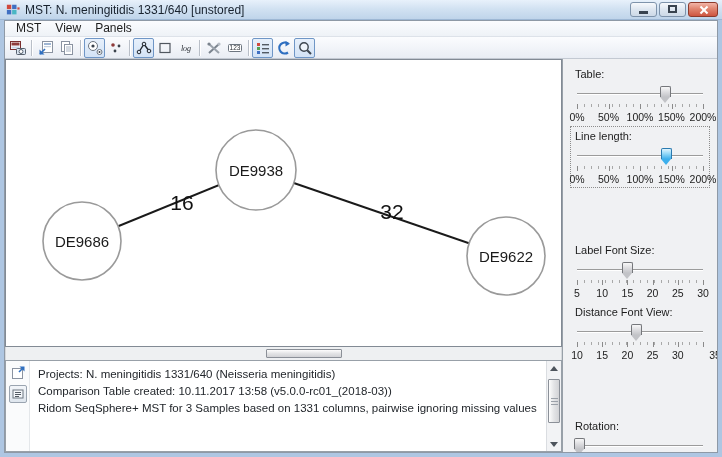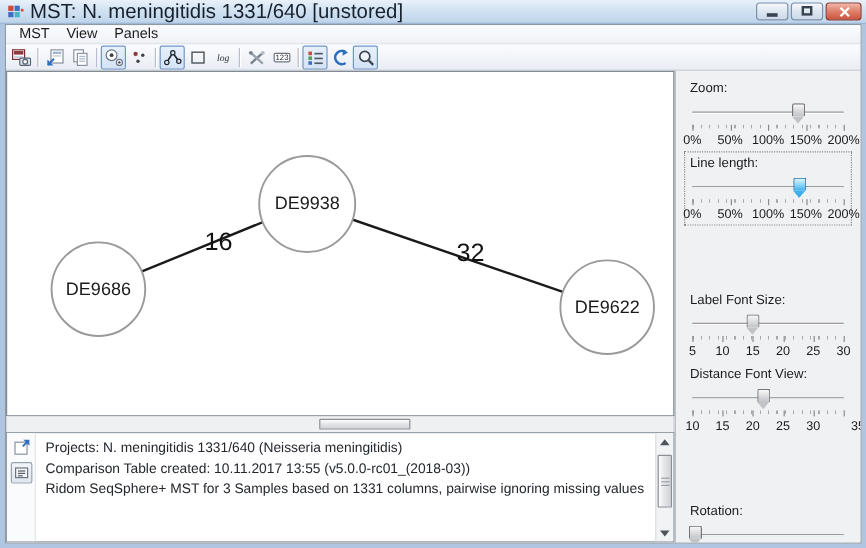--- a/index.html
+++ b/index.html
@@ -3,21 +3,21 @@
 <meta charset="utf-8">
 <style>
   * { box-sizing: border-box; margin: 0; padding: 0; }
   html,body { width:722px; height:457px; background:#fff; font-family:"Liberation Sans", sans-serif; }
   .window { position:relative; width:722px; height:457px; background:#aec6e2; overflow:hidden; }
 
   
   .titlebar { height:20px; display:flex; align-items:center; padding:0 4px 0 6px;
     background:linear-gradient(#e8f1fb,#d2e2f2 45%,#bfd4ea); border-bottom:1px solid #9db7d4; }
   .app-icon { width:14px; height:14px; margin-right:5px; flex:0 0 auto; }
-  .title-text { font-size:17px; color:#18222e; white-space:nowrap; }
+  .title-text { font-size:12px; color:#18222e; white-space:nowrap; }
   .win-controls { margin-left:auto; display:flex; gap:2px; align-items:flex-start; height:20px; padding-top:2px; }
   .win-btn { width:27px; height:15px; border:1px solid #7e93ab; border-radius:3px;
     background:linear-gradient(#f7f9fc,#dde6f0 50%,#cdd9e7); display:flex; align-items:center; justify-content:center; cursor:default; }
   .win-btn.close { width:30px; border-color:#8d3a2c; background:linear-gradient(#f2b5a8,#e08570 45%,#ce5540); }
   .glyph-min { width:9px; height:3px; background:#39434f; margin-top:6px; }
   .glyph-max { width:9px; height:8px; border:2px solid #39434f; }
   .glyph-close { position:relative; width:9px; height:9px; }
   .glyph-close::before,.glyph-close::after { content:""; position:absolute; left:4px; top:0; width:2px; height:10px; background:#fff; }
   .glyph-close::before { transform:rotate(45deg); }
   .glyph-close::after { transform:rotate(-45deg); }
@@ -297,21 +297,21 @@
                   <rect x="3" y="4" width="10" height="8" fill="#f4f7fb" stroke="#6d7680"></rect>
                   <rect x="5" y="6" width="6" height="1" fill="#525a63"></rect>
                   <rect x="5" y="8" width="6" height="1" fill="#525a63"></rect>
                   <rect x="5" y="10" width="4" height="1" fill="#525a63"></rect>
                 </svg>
               </span>
             </button>
           </div>
           <div class="log-lines" id="log-lines">
               <div class="log-line">Projects: N. meningitidis 1331/640 (Neisseria meningitidis)</div>
-              <div class="log-line">Comparison Table created: 10.11.2017 13:55 (v5.0.0-rc01_(2018-03))</div>
+              <div class="log-line">Comparison Table created: 10.11.2017 13:58 (v5.0.0-rc01_(2018-03))</div>
               <div class="log-line">Ridom SeqSphere+ MST for 3 Samples based on 1331 columns, pairwise ignoring missing values</div>
             </div>
           <div class="v-scroll">
             <div class="v-arrow">
                 <span class="tri-up"></span>
               </div>
             <div class="v-track">
               <div class="v-thumb">
                   <i></i>
                   <i></i>
@@ -321,21 +321,21 @@
             <div class="v-arrow">
                 <span class="tri-down"></span>
               </div>
           </div>
         </div>
 
       </div>
 
       <div class="right-panel" id="sliders">
           <div class="slider-group">
-            <div class="slider-label">Zoom:</div>
+            <div class="slider-label">Table:</div>
             <div class="slider-zone">
               <div class="slider-track"></div>
               <div class="slider-thumb" style="left: 70%;"></div>
             </div>
             <div class="slider-ticks">
               <span class="major-tick" style="left: 0%;"></span>
               <span class="major-tick" style="left: 25%;"></span>
               <span class="major-tick" style="left: 50%;"></span>
               <span class="major-tick" style="left: 75%;"></span>
               <span class="major-tick" style="left: 100%;"></span>

